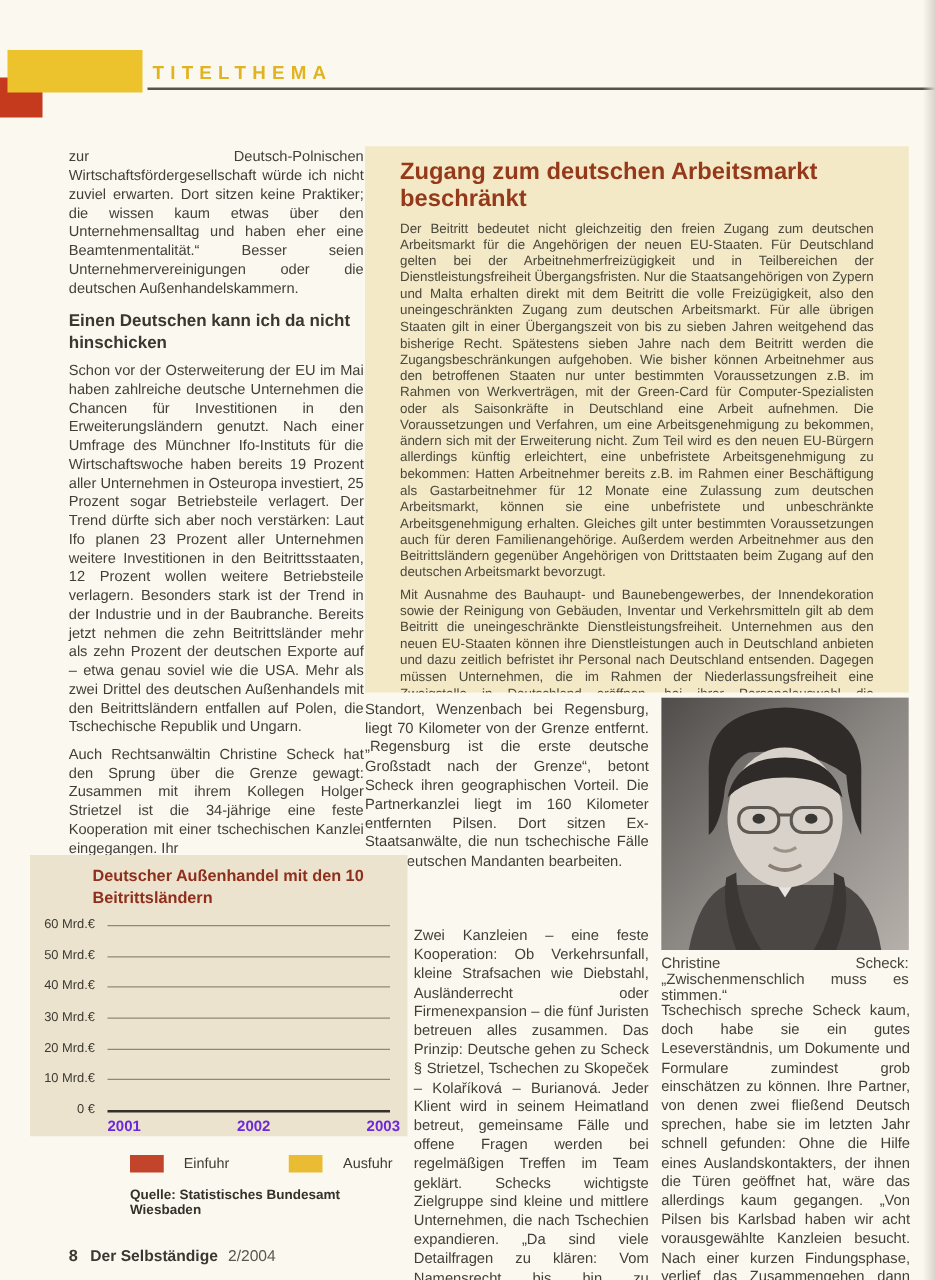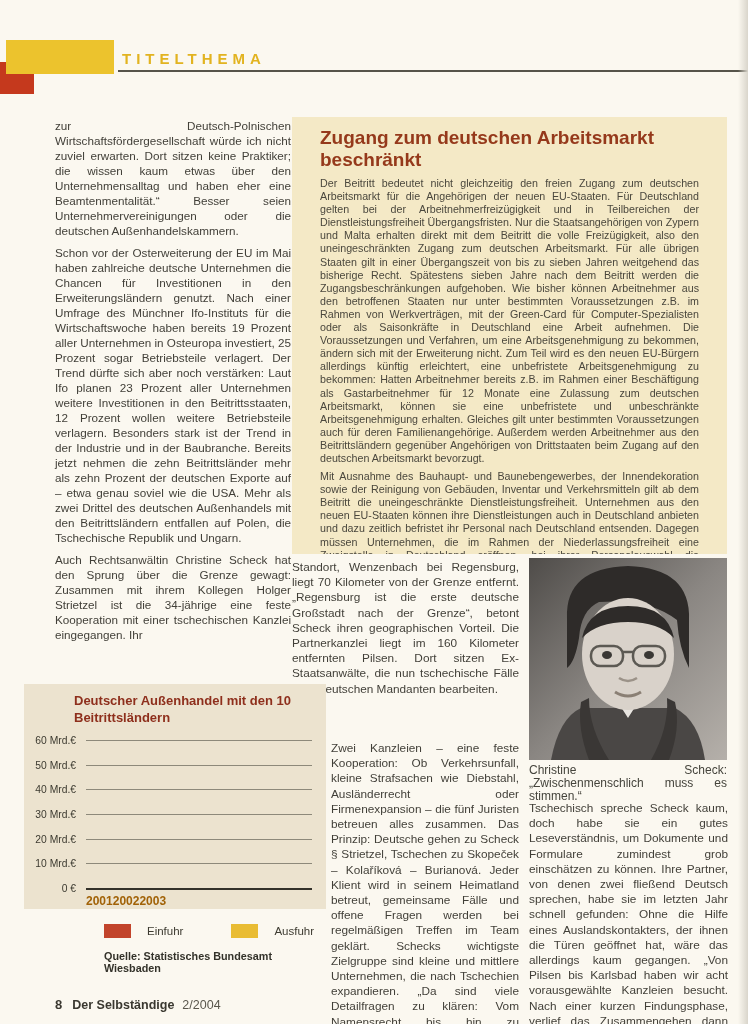--- a/index.html
+++ b/index.html
@@ -71,22 +71,22 @@
     border-bottom:2px solid #33312a;
   }
   .gridline{position:absolute;left:0;right:0;height:1px;background:#8d897a;}
   .bars{
     position:absolute;left:0;right:0;top:0;bottom:0;
     display:flex;justify-content:space-around;align-items:flex-end;
   }
   .bar-group{display:flex;align-items:flex-end;}
   .bar{width:28px;}
   .years{
-    margin:6px 0 0 54px;width:234px;display:flex;justify-content:flex-start;
-    font-size:12px;font-weight:bold;color:#a16207;
+    margin:6px 0 0 54px;width:234px;display:flex;justify-content:space-between;
+    font-size:12px;font-weight:bold;color:#6d28d9;
   }
   .legend{display:flex;gap:48px;margin:16px 0 0 72px;align-items:center;}
   .legend-item{display:flex;align-items:center;gap:16px;}
   .legend-swatch{width:27px;height:14px;display:inline-block;}
   .legend-label{font-size:11.5px;font-weight:normal;color:#3d3b31;}
   .source{margin:12px 0 0 72px;font-size:10.8px;font-weight:bold;color:#33322a;}
   
   .footer{position:absolute;left:55px;top:997px;font-size:12.5px;color:#3a3830;}
   .footer .pgnum{font-weight:bold;margin-right:10px;font-size:13px;}
   .footer .mag{font-weight:bold;margin-right:8px;}
@@ -97,20 +97,21 @@
 
 <div class="page">
 
   <div class="hdr-red"></div>
   <div class="hdr-yellow"></div>
   <div class="hdr-label">TITELTHEMA</div>
   <div class="hdr-rule"></div>
 
   <div class="col col-left">
     <p>zur Deutsch-Polnischen Wirtschaftsfördergesellschaft würde ich nicht zuviel erwarten. Dort sitzen keine Praktiker; die wissen kaum etwas über den Unternehmensalltag und haben eher eine Beamtenmentalität.“ Besser seien Unternehmervereinigungen oder die deutschen Außenhandelskammern.</p>
+    <h3>Einen Deutschen kann ich da nicht hinschicken</h3>
     <p>Schon vor der Osterweiterung der EU im Mai haben zahlreiche deutsche Unternehmen die Chancen für Investitionen in den Erweiterungsländern genutzt. Nach einer Umfrage des Münchner Ifo-Instituts für die Wirtschaftswoche haben bereits 19 Prozent aller Unternehmen in Osteuropa investiert, 25 Prozent sogar Betriebsteile verlagert. Der Trend dürfte sich aber noch verstärken: Laut Ifo planen 23 Prozent aller Unternehmen weitere Investitionen in den Beitrittsstaaten, 12 Prozent wollen weitere Betriebsteile verlagern. Besonders stark ist der Trend in der Industrie und in der Baubranche. Bereits jetzt nehmen die zehn Beitrittsländer mehr als zehn Prozent der deutschen Exporte auf – etwa genau soviel wie die USA. Mehr als zwei Drittel des deutschen Außenhandels mit den Beitrittsländern entfallen auf Polen, die Tschechische Republik und Ungarn.</p>
     <p>Auch Rechtsanwältin Christine Scheck hat den Sprung über die Grenze gewagt: Zusammen mit ihrem Kollegen Holger Strietzel ist die 34-jährige eine feste Kooperation mit einer tschechischen Kanzlei eingegangen. Ihr</p>
   </div>
 
   <section class="infobox">
     <h2>Zugang zum deutschen Arbeitsmarkt beschränkt</h2>
     <p>Der Beitritt bedeutet nicht gleichzeitig den freien Zugang zum deutschen Arbeitsmarkt für die Angehörigen der neuen EU-Staaten. Für Deutschland gelten bei der Arbeitnehmerfreizügigkeit und in Teilbereichen der Dienstleistungsfreiheit Übergangsfristen. Nur die Staatsangehörigen von Zypern und Malta erhalten direkt mit dem Beitritt die volle Freizügigkeit, also den uneingeschränkten Zugang zum deutschen Arbeitsmarkt. Für alle übrigen Staaten gilt in einer Übergangszeit von bis zu sieben Jahren weitgehend das bisherige Recht. Spätestens sieben Jahre nach dem Beitritt werden die Zugangsbeschränkungen aufgehoben. Wie bisher können Arbeitnehmer aus den betroffenen Staaten nur unter bestimmten Voraussetzungen z.B. im Rahmen von Werkverträgen, mit der Green-Card für Computer-Spezialisten oder als Saisonkräfte in Deutschland eine Arbeit aufnehmen. Die Voraussetzungen und Verfahren, um eine Arbeitsgenehmigung zu bekommen, ändern sich mit der Erweiterung nicht. Zum Teil wird es den neuen EU-Bürgern allerdings künftig erleichtert, eine unbefristete Arbeitsgenehmigung zu bekommen: Hatten Arbeitnehmer bereits z.B. im Rahmen einer Beschäftigung als Gastarbeitnehmer für 12 Monate eine Zulassung zum deutschen Arbeitsmarkt, können sie eine unbefristete und unbeschränkte Arbeitsgenehmigung erhalten. Gleiches gilt unter bestimmten Voraussetzungen auch für deren Familienangehörige. Außerdem werden Arbeitnehmer aus den Beitrittsländern gegenüber Angehörigen von Drittstaaten beim Zugang auf den deutschen Arbeitsmarkt bevorzugt.</p>
     <p>Mit Ausnahme des Bauhaupt- und Baunebengewerbes, der Innendekoration sowie der Reinigung von Gebäuden, Inventar und Verkehrsmitteln gilt ab dem Beitritt die uneingeschränkte Dienstleistungsfreiheit. Unternehmen aus den neuen EU-Staaten können ihre Dienstleistungen auch in Deutschland anbieten und dazu zeitlich befristet ihr Personal nach Deutschland entsenden. Dagegen müssen Unternehmen, die im Rahmen der Niederlassungsfreiheit eine Zweigstelle in Deutschland eröffnen, bei ihrer Personalauswahl die eingeschränkten Zugangsmöglichkeiten zum deutschen Arbeitsmarkt beachten.</p>
   </section>
 

